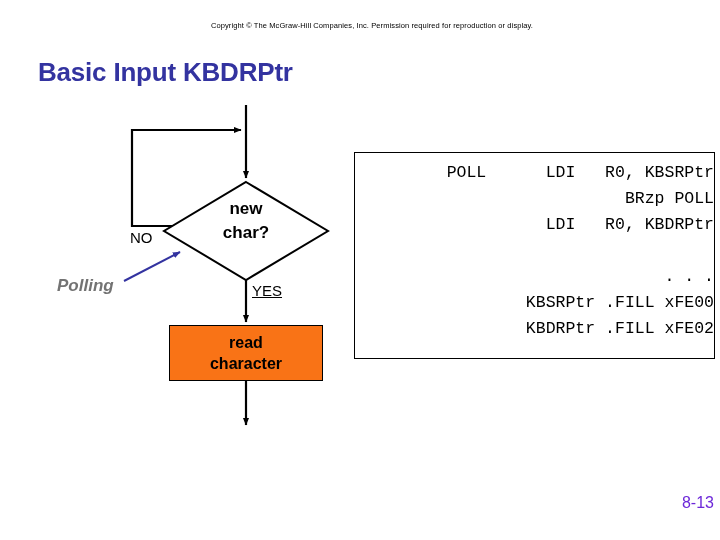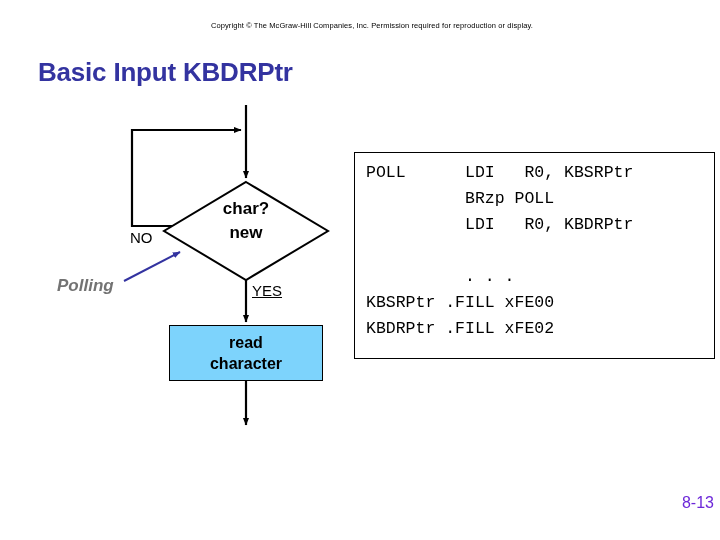--- a/index.html
+++ b/index.html
@@ -101,21 +101,21 @@
   }
 
   .proc-box {
     position: absolute;
     left: 157px;
     top: 325px;
     width: 154px;
     height: 56px;
     border: 1.5px solid #000000;
     box-sizing: border-box;
-    background: #7dd3fc;
+    background: #f97316;
     display: flex;
     flex-direction: column;
     align-items: center;
     justify-content: center;
   }
   .proc-box div {
     font-family: "Liberation Sans", sans-serif;
     font-size: 16px;
     font-weight: bold;
     color: #000000;
@@ -127,20 +127,21 @@
   .code-box {
     position: absolute;
     left: 342px;
     top: 152px;
     width: 361px;
     height: 207px;
     border: 1.5px solid #000000;
     box-sizing: border-box;
     background: #ffffff;
     padding: 7px 0 0 0;
+    text-align: right;
   }
   .code-line {
     font-family: "Liberation Mono", "DejaVu Sans Mono", monospace;
     font-size: 16.5px;
     line-height: 26px;
     color: #000000;
     white-space: pre;
     padding-left: 11px;
   }
   .code-line.blank { height: 26px; }
@@ -193,22 +194,22 @@
     <g>
       <line x1="234" y1="381" x2="234" y2="425" stroke="#000000" stroke-width="2.2" marker-end="url(#arrowBlack)"></line>
     </g>
 
     <g>
       <line x1="112" y1="281" x2="168" y2="252" stroke="#3333A0" stroke-width="2" marker-end="url(#arrowBlue)"></line>
     </g>
   </svg>
 
   <div class="diamond-label">
+    <div>new</div>
     <div>char?</div>
-    <div>new</div>
   </div>
 
   <div class="label-no">NO</div>
 
   <div class="label-yes">YES</div>
 
   <div class="label-polling">Polling</div>
 
   <div class="proc-box">
     <div>read</div>

